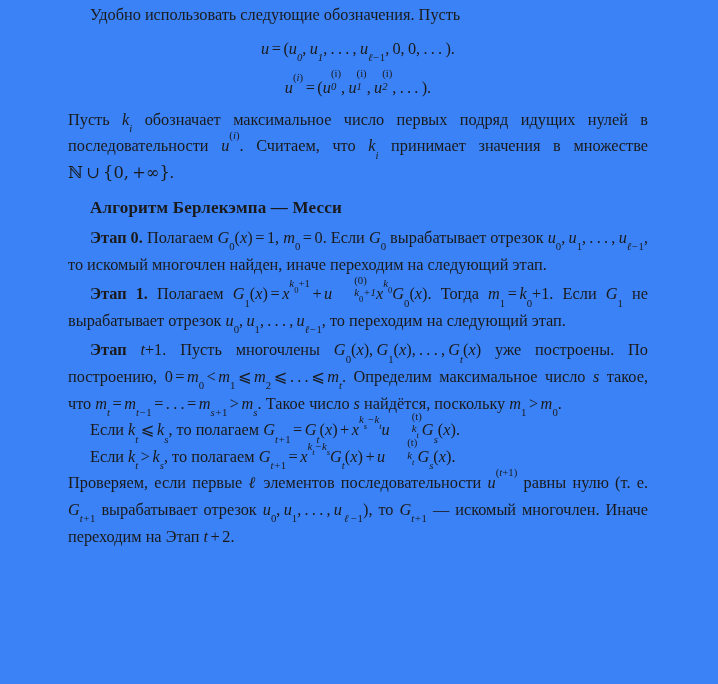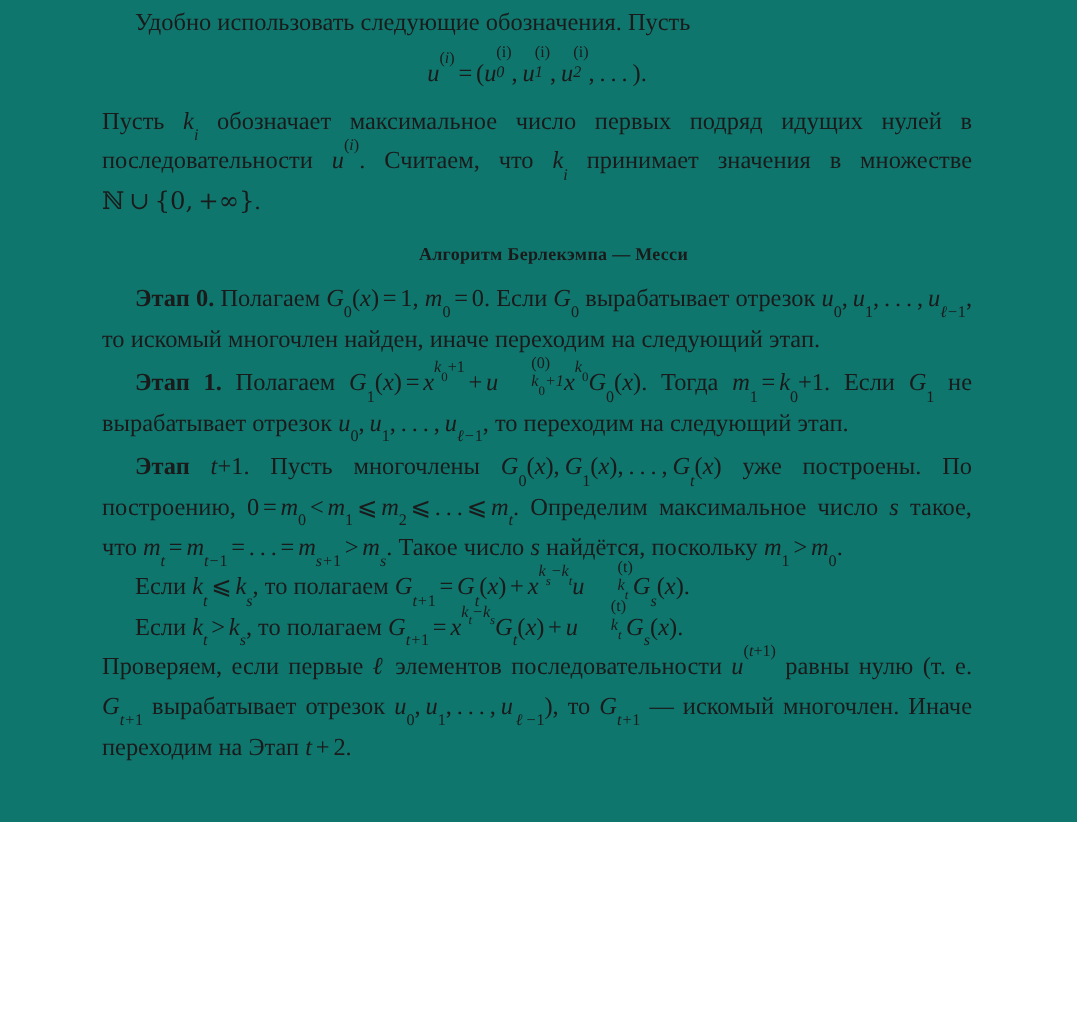--- a/index.html
+++ b/index.html
@@ -11,22 +11,22 @@
   body {
     width: 718px;
     height: 684px;
     overflow: hidden;
     font-family: "Liberation Serif", "DejaVu Serif", serif;
     color: #1a1a1a;
   }
   .page {
     position: relative;
     width: 718px;
-    height: 548px;
-    background: #0f766e;
+    height: 684px;
+    background: #3b82f6;
     padding: 0;
     box-sizing: border-box;
   }
   .textblock {
     position: absolute;
     left: 68px;
     top: 2px;
     width: 580px;
   }
   p.para {
@@ -48,25 +48,25 @@
     margin: 0;
     text-align: center;
     font-size: 16.3px;
     line-height: 26px;
     padding: 7px 0 6px 0;
   }
 
   h3.heading {
     margin: 0;
     padding: 0;
-    font-size: 12px;
+    font-size: 17px;
     line-height: 26.6px;
     font-weight: bold;
     text-indent: 22px;
-    text-align: center;
+    text-align: left;
     letter-spacing: 0.2px;
   }
 
   
   .m {
     font-family: "Liberation Serif", "DejaVu Serif", serif;
     font-style: italic;
     white-space: nowrap;
   }
   .mr {
@@ -118,20 +118,23 @@
 </head>
 <body>
 
 <div class="page">
   <div class="textblock">
 
     <p class="para">
       <span>Удобно использовать следующие обозначения. Пусть</span>
     </p>
 
+    <div class="display">
+      <span class="m"><span class="m">u</span><span class="op">=</span><span class="mr">(</span><span class="m">u</span><sub>0</sub><span class="mr">, </span><span class="m">u</span><sub>1</sub><span class="mr">, </span><span class="mr">. . . , </span><span class="m">u</span><sub>ℓ−<span class="rm">1</span></sub><span class="mr">, 0, 0, . . . </span><span class="mr">).</span></span>
+    </div>
 
 
     <div class="display">
       <span class="m"><span class="m">u</span><sup><span class="rm">(</span>i<span class="rm">)</span></sup><span class="op">=</span><span class="mr">(</span><span class="m">u</span><span class="stack"><span class="up">(i)</span><span class="dn">0</span></span><span class="mr">, </span><span class="m">u</span><span class="stack"><span class="up">(i)</span><span class="dn">1</span></span><span class="mr">, </span><span class="m">u</span><span class="stack"><span class="up">(i)</span><span class="dn">2</span></span><span class="mr">, . . . </span><span class="mr">).</span></span>
     </div>
 
     <p class="para noindent">
       <span>Пусть </span><span class="m">k<sub>i</sub></span><span> обозначает максимальное число первых подряд идущих нулей в последовательности </span><span class="m">u<sup><span class="rm">(</span>i<span class="rm">)</span></sup></span><span>. Считаем, что </span><span class="m">k<sub>i</sub></span><span> принимает значения в множестве </span><span class="mr blackboard">ℕ ∪ {0, +∞}</span><span>.</span>
     </p>
 

